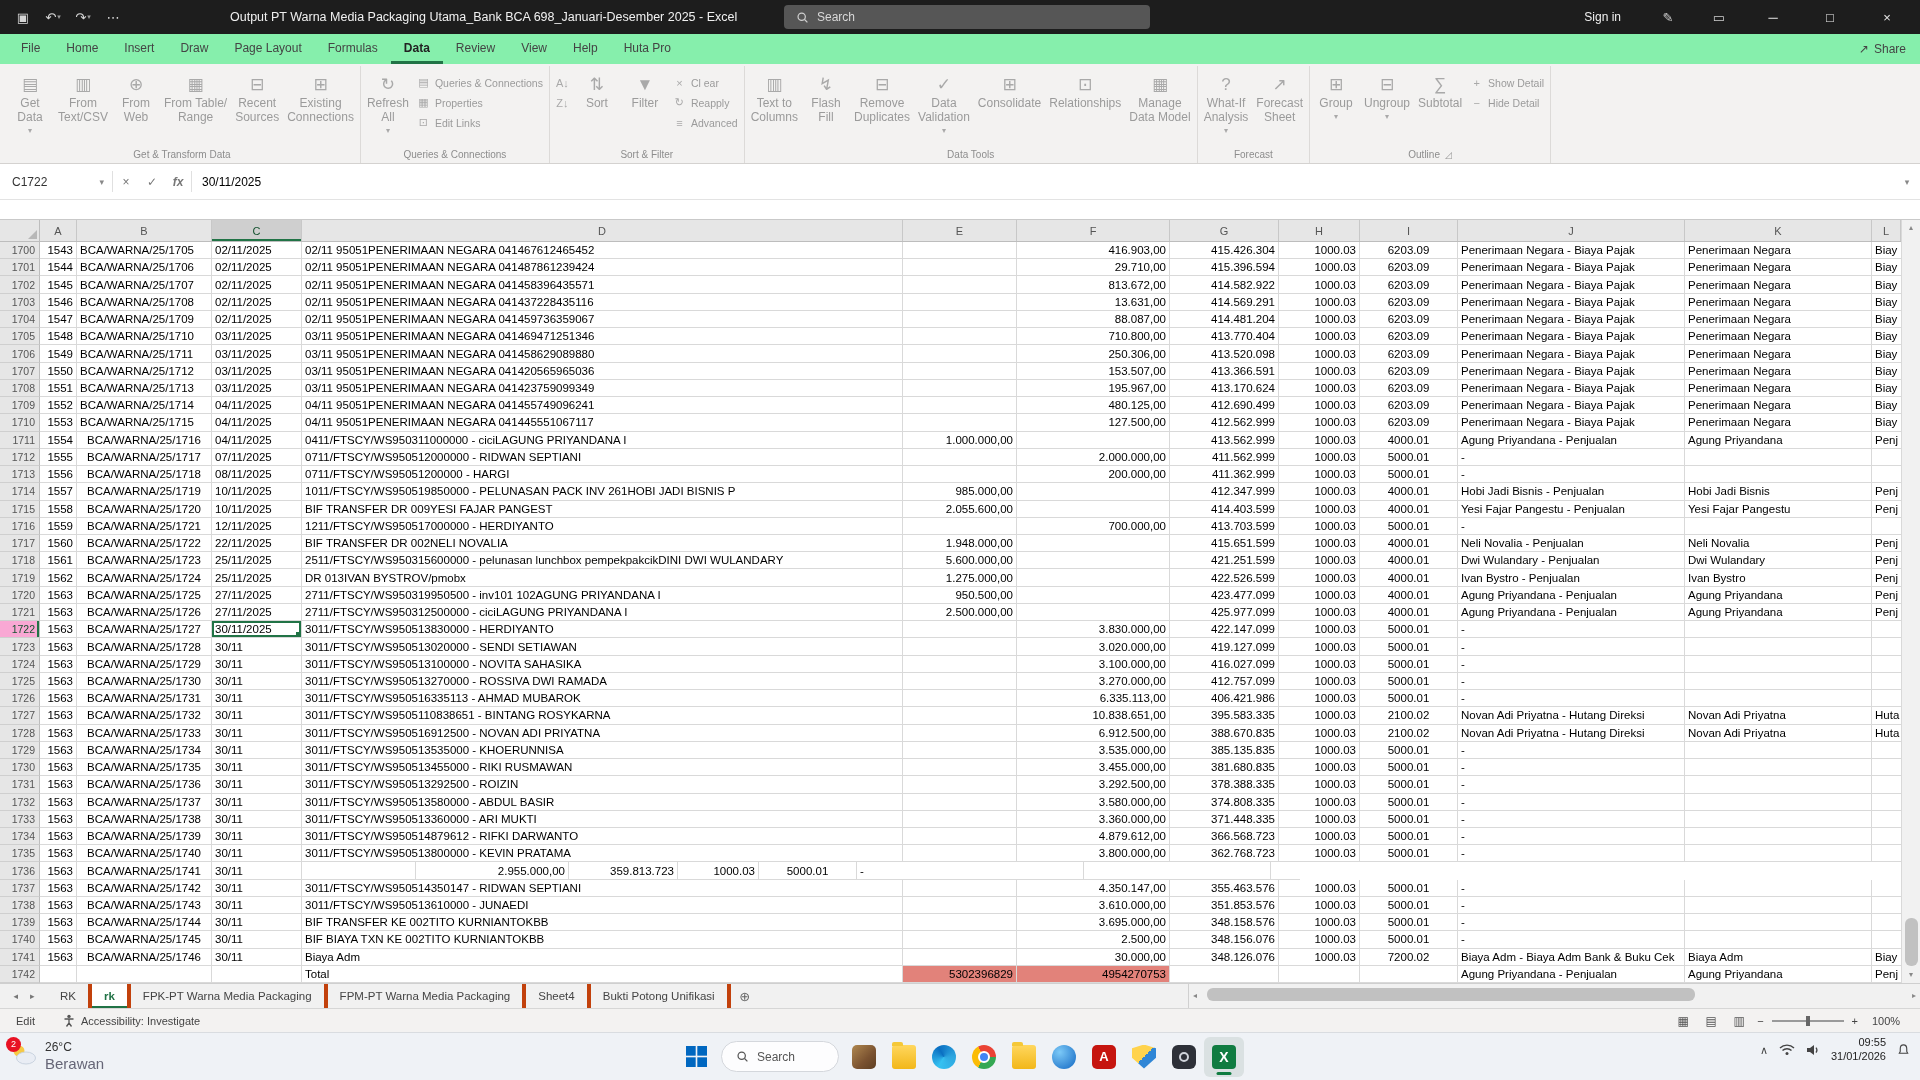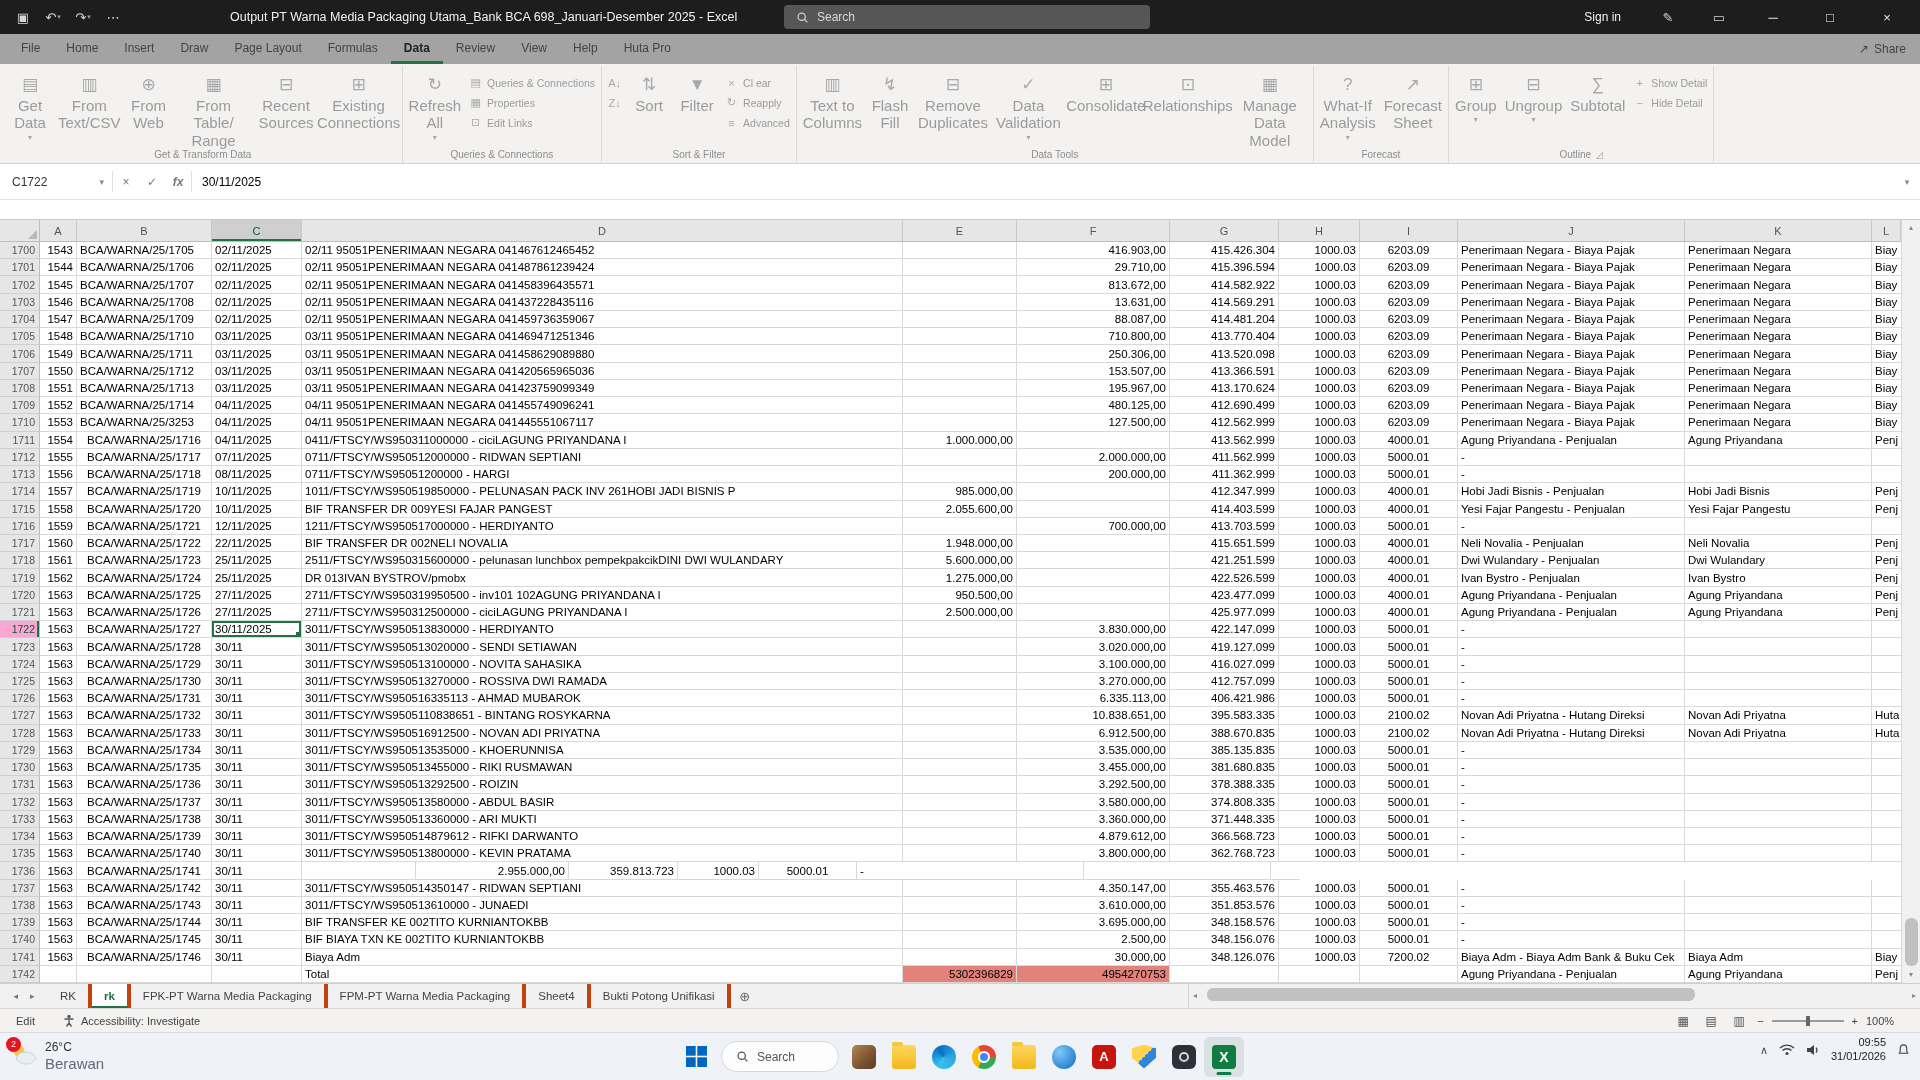--- a/index.html
+++ b/index.html
@@ -13,36 +13,36 @@
   .qat-btn{width:26px;height:26px;display:flex;align-items:center;justify-content:center;font-size:13px;color:#d5d5d5}
   .qat-btn .mini{font-size:7px;margin-left:1px;color:#9a9a9a}
   .tb-title{position:absolute;left:230px;top:0;height:34px;line-height:34px;font-size:12.5px;color:#f0f0f0;white-space:nowrap}
   .tb-search{position:absolute;left:784px;top:5px;width:366px;height:24px;background:#565656;border-radius:4px;display:flex;align-items:center;gap:8px;padding-left:12px;font-size:12px;color:#d8d8d8}
   .tb-right{position:absolute;right:0;top:0;height:34px;display:flex;align-items:center}
   .signin{font-size:12px;color:#f0f0f0;padding:0 16px}
   .tb-ic{width:40px;height:34px;display:flex;align-items:center;justify-content:center;font-size:13px;color:#cfcfcf}
   .winctl{width:46px;height:34px;display:flex;align-items:center;justify-content:center;font-size:13px;color:#e8e8e8}
 
   
-  .ribbon-tabs{height:30px;background:#a3a3a3;display:flex;align-items:stretch;flex:none;position:relative}
+  .ribbon-tabs{height:30px;background:#86efac;display:flex;align-items:stretch;flex:none;position:relative}
   .rtab-strip{display:flex;align-items:stretch;padding-left:8px}
   .rtab{padding:0 13px;display:flex;align-items:center;font-size:12px;color:#444;border-bottom:3px solid transparent}
   .rtab.active{font-weight:bold;color:#222;border-bottom:3px solid var(--accent)}
   .share-btn{position:absolute;right:14px;top:0;height:30px;display:flex;align-items:center;gap:5px;font-size:12px;color:#444}
 
   
   .ribbon{height:100px;background:#f3f2f1;border-bottom:1px solid #d4d2d0;flex:none;display:flex;overflow:hidden}
   .rgroups{display:flex;padding:2px 4px 0 4px}
   .rgroup{display:flex;flex-direction:column;border-right:1px solid #dcdad8;padding:0 3px}
   .rgroup-body{flex:1;display:flex;align-items:flex-start;gap:2px;padding-top:2px}
   .rgroup-label{height:17px;font-size:10px;color:#8d8d8d;display:flex;align-items:center;justify-content:center;gap:5px;white-space:nowrap;padding:0 4px}
   .launcher{font-size:9px;color:#999}
   .rbtn-big{min-width:46px;max-width:80px;height:74px;display:flex;flex-direction:column;align-items:center;padding:4px 3px 0 3px;color:#9b9b9b;text-align:center}
   .rbtn-big .ric{font-size:17px;height:25px;line-height:25px;color:#a9a9a9}
-  .rbtn-big .rlb{font-size:15px;line-height:1.15;white-space:pre-line}
+  .rbtn-big .rlb{font-size:12px;line-height:1.15;white-space:pre-line}
   .rarw{font-size:8px;color:#a9a9a9;margin-top:1px}
   .rstack{display:flex;flex-direction:column;gap:3px;padding-top:6px}
   .rbtn-small{display:flex;align-items:center;gap:5px;font-size:10.5px;color:#9b9b9b;height:17px;padding:0 3px;white-space:nowrap}
   .rbtn-small .ric{font-size:11px;color:#a9a9a9;min-width:13px;text-align:center}
 
   
   .formula-bar{height:36px;background:#fff;border-bottom:1px solid #e3e3e3;display:flex;align-items:center;flex:none}
   .name-box{width:112px;height:100%;display:flex;align-items:center;padding-left:12px;font-size:12px;color:#333;gap:14px}
   .nb-arrow{font-size:9px;color:#888;margin-left:auto;padding-right:8px}
   .fb-div{width:1px;height:60%;background:#e0e0e0}
@@ -99,21 +99,21 @@
   .hthumb{position:absolute;top:4px;left:8px;width:488px;height:13px;background:#c1c1c1;border-radius:6px}
 
   
   .status-bar{height:24px;background:#f3f2f1;border-top:1px solid #d6d6d6;display:flex;align-items:center;font-size:11px;color:#444;flex:none}
   .sb-mode{padding:0 16px}
   .sb-acc{display:flex;align-items:center;gap:6px;padding:0 12px}
   .sb-right{margin-left:auto;display:flex;align-items:center;gap:8px;padding-right:14px}
   .sbv{font-size:12px;color:#555;width:20px;text-align:center}
   .zslider{width:72px;height:2px;background:#9a9a9a;position:relative}
   .zthumb{position:absolute;left:34px;top:-4px;width:4px;height:10px;background:#666}
-  .zoom-pct{width:40px;text-align:left}
+  .zoom-pct{width:40px;text-align:center}
 
   
   .taskbar{height:48px;background:#eff2f6;border-top:1px solid #d9dce0;position:relative;display:flex;align-items:center;flex:none}
   .tb-weather{position:absolute;left:10px;display:flex;align-items:center;gap:8px}
   .badge{position:absolute;left:-4px;top:-6px;width:15px;height:15px;border-radius:50%;background:#e81123;color:#fff;font-size:9px;display:flex;align-items:center;justify-content:center;z-index:2}
   .wicon{position:relative}
   .wtxt{line-height:1.15}
   .wtemp{font-size:12px;color:#333}
   .wdesc{font-size:15px;color:#667}
   .tb-center{margin:0 auto;display:flex;align-items:center;gap:5px}
@@ -571,21 +571,21 @@
             <div class="cell cG">412.690.499</div>
             <div class="cell cH">1000.03</div>
             <div class="cell cI">6203.09</div>
             <div class="cell cJ">Penerimaan Negara - Biaya Pajak</div>
             <div class="cell cK">Penerimaan Negara</div>
             <div class="cell cL">Biay</div>
           </div>
           <div class="row">
             <div class="cell rh">1710</div>
             <div class="cell cA">1553</div>
-            <div class="cell cB">BCA/WARNA/25/3253</div>
+            <div class="cell cB">BCA/WARNA/25/1715</div>
             <div class="cell cC">04/11/2025</div>
             <div class="cell cD">04/11 95051PENERIMAAN NEGARA 041445551067117</div>
             <div class="cell cE"></div>
             <div class="cell cF">127.500,00</div>
             <div class="cell cG">412.562.999</div>
             <div class="cell cH">1000.03</div>
             <div class="cell cI">6203.09</div>
             <div class="cell cJ">Penerimaan Negara - Biaya Pajak</div>
             <div class="cell cK">Penerimaan Negara</div>
             <div class="cell cL">Biay</div>

